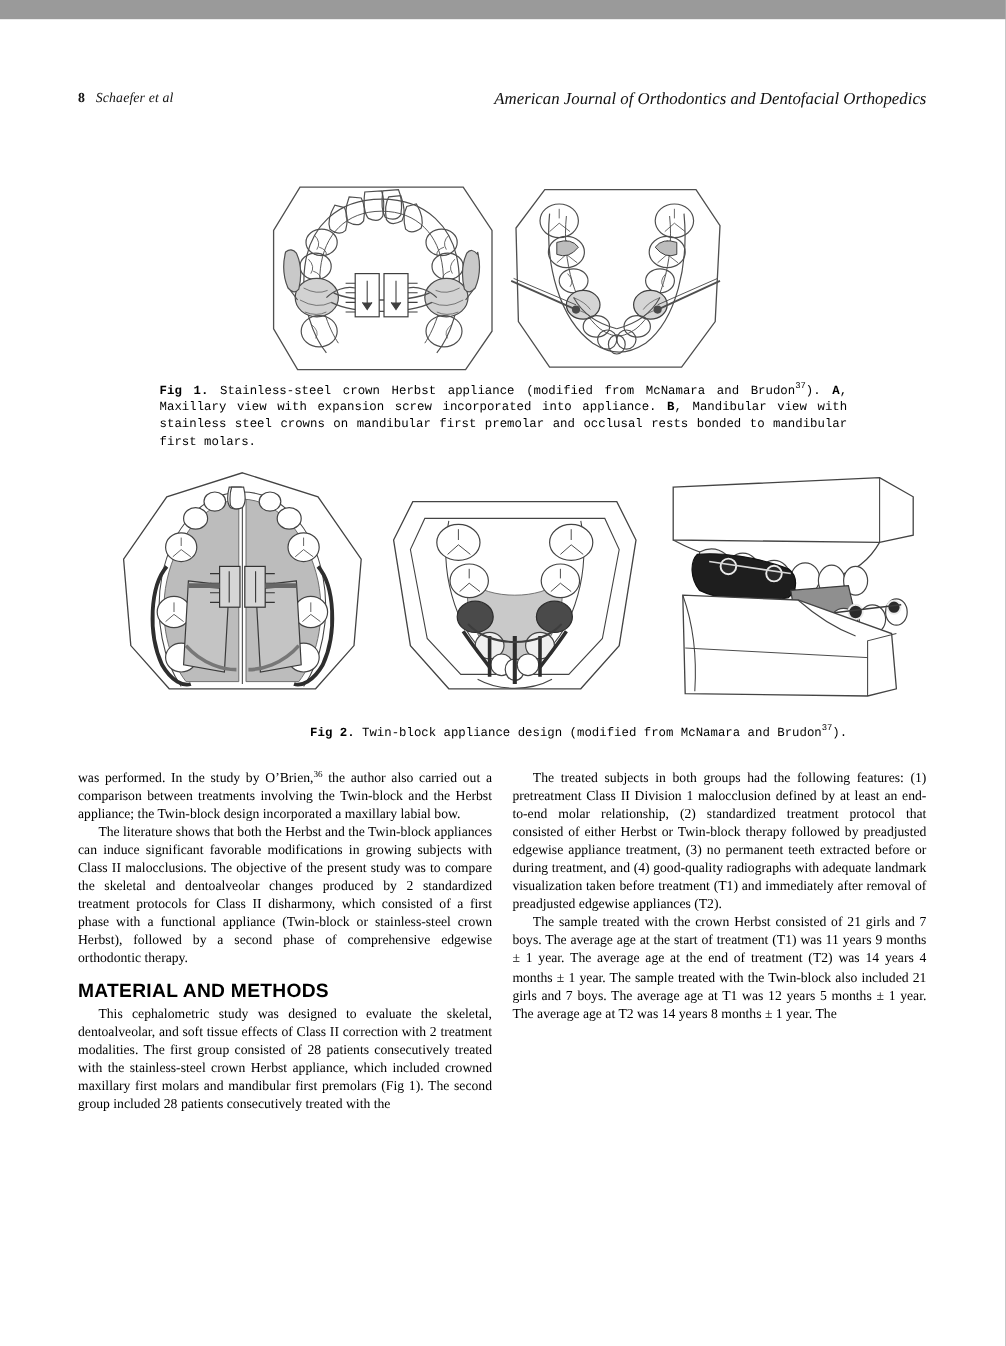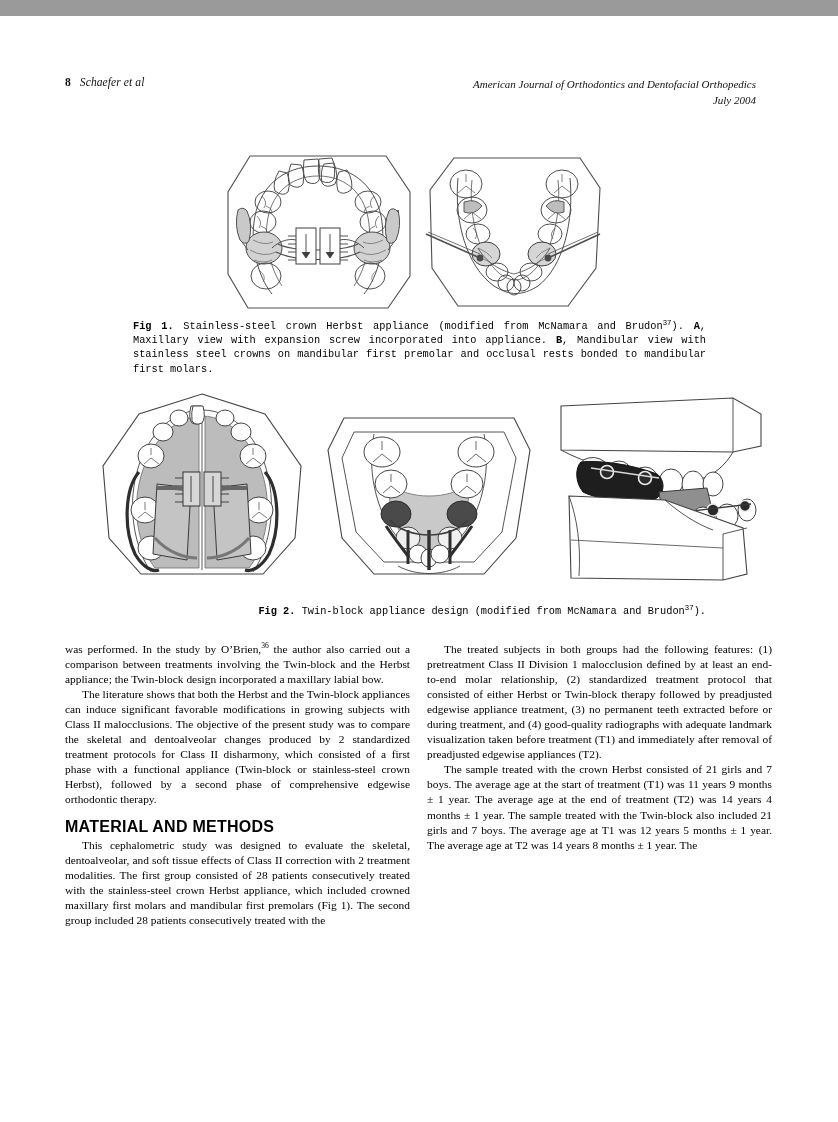--- a/index.html
+++ b/index.html
@@ -13,22 +13,22 @@
   .runhead { position:absolute; left:65px; top:60px; width:707px; height:36px; }
   .runhead-left {
     position:absolute; left:0; top:0;
     font-style:italic; font-size:11.5px; color:#111;
     letter-spacing:.1px;
   }
   .runhead-left .pagenum {
     font-style:normal; font-weight:bold; margin-right:9px;
   }
   .runhead-right {
-    position:absolute; right:16px; top:0; text-align:right;
-    font-style:italic; font-size:11px; color:#111; line-height:16px;
+    position:absolute; right:0; top:0; text-align:left;
+    font-style:italic; font-size:14px; color:#111; line-height:16px;
   }
 
   
   .figblock { position:absolute; }
   #fig1-images { left:220px; top:132px; width:400px; height:168px; }
   #fig2-images { left:95px; top:372px; width:690px; height:198px; }
 
   .fig-panel { position:absolute; top:0; height:100%; }
   .fig-panel svg { display:block; width:100%; height:100%; }
 
@@ -65,21 +65,20 @@
 <body>
 
 <div class="page">
 
   <div class="runhead">
     <div class="runhead-left">
       <span class="pagenum">8</span><span>Schaefer et al</span>
     </div>
     <div class="runhead-right">
       <div>American Journal of Orthodontics and Dentofacial Orthopedics</div>
-      <div>July 2004</div>
     </div>
   </div>
 
   <div class="figblock" id="fig1-images">
 
     <div class="fig-panel" style="left:0px; width:196px;">
       <svg viewBox="0 0 196 168" xmlns="http://www.w3.org/2000/svg">
         <g fill="none" stroke="#4f4f4f" stroke-width="1">
 
           <path d="M30 8 L166 8 L190 44 L190 128 L168 160 L28 160 L8 126 L8 44 Z" stroke-width="1.1"></path>

